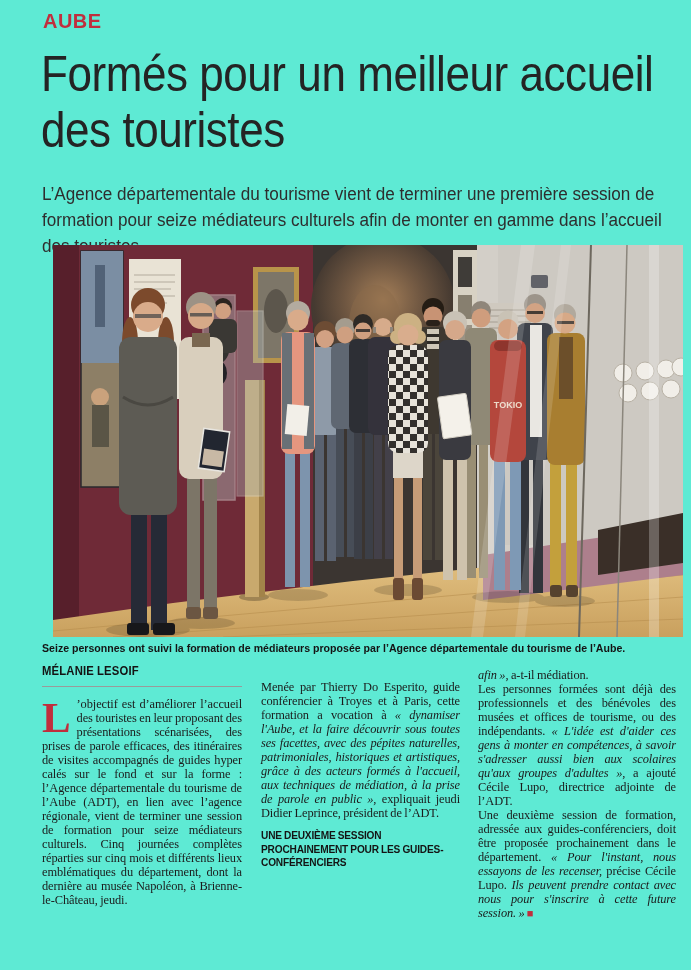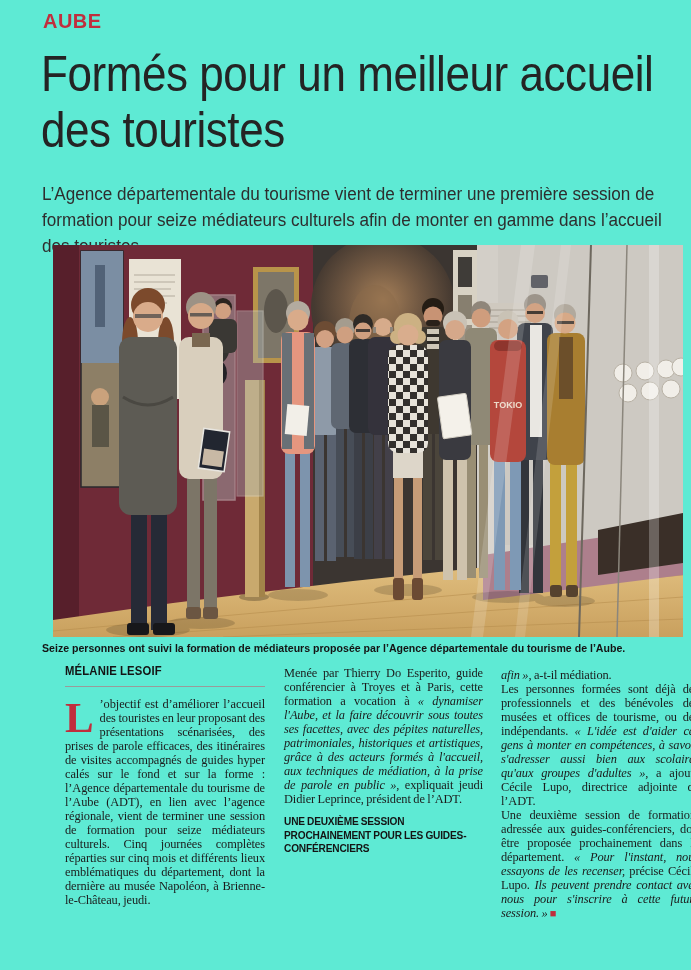--- a/index.html
+++ b/index.html
@@ -10,23 +10,23 @@
   .headline{position:absolute;left:41px;top:46px;width:700px;font-size:50px;line-height:56px;
             color:#242424;font-weight:400;letter-spacing:-.5px;
             transform:scaleX(.88);transform-origin:left top;}
   .lede{position:absolute;left:42px;top:181px;width:668px;font-size:18px;line-height:26px;
         color:#2e2e2e;transform:scaleX(.95);transform-origin:left top;}
   figure.photo{position:absolute;left:53px;top:245px;width:630px;height:392px;margin:0;overflow:hidden;}
   .caption{position:absolute;left:42px;top:642px;width:660px;font-size:11.5px;font-weight:bold;
            color:#141414;transform:scaleX(.92);transform-origin:left top;}
   .col{position:absolute;width:200px;font-family:"Liberation Serif","DejaVu Serif",serif;
        font-size:12.4px;line-height:14px;text-align:justify;color:#1b1b1b;
-       letter-spacing:-.1px;word-spacing:-.5px;margin-left:23px;}
+       letter-spacing:-.1px;word-spacing:-.5px;}
   #col1{left:42px;top:664px;}
-  #col2{left:261px;top:666px;width:199px;}
+  #col2{left:261px;top:680px;width:199px;}
   #col3{left:478px;top:668px;width:198px;}
   .byline{font-family:"Liberation Sans","DejaVu Sans",sans-serif;font-size:12px;font-weight:bold;
           color:#141414;letter-spacing:.2px;transform:scaleX(.94);transform-origin:left top;
           text-align:left;}
   .byline-rule{height:1px;background:#9a9a9a;margin:8px 0 10px 0;border:0;}
   .para{margin:0;}
   .it{font-style:italic;}
   .subhead{font-family:"Liberation Sans","DejaVu Sans",sans-serif;font-weight:bold;
            font-size:11.5px;line-height:13.5px;color:#141414;letter-spacing:-.2px;
            margin:9px 0 5px 0;transform:scaleX(.88);transform-origin:left top;width:227px;

